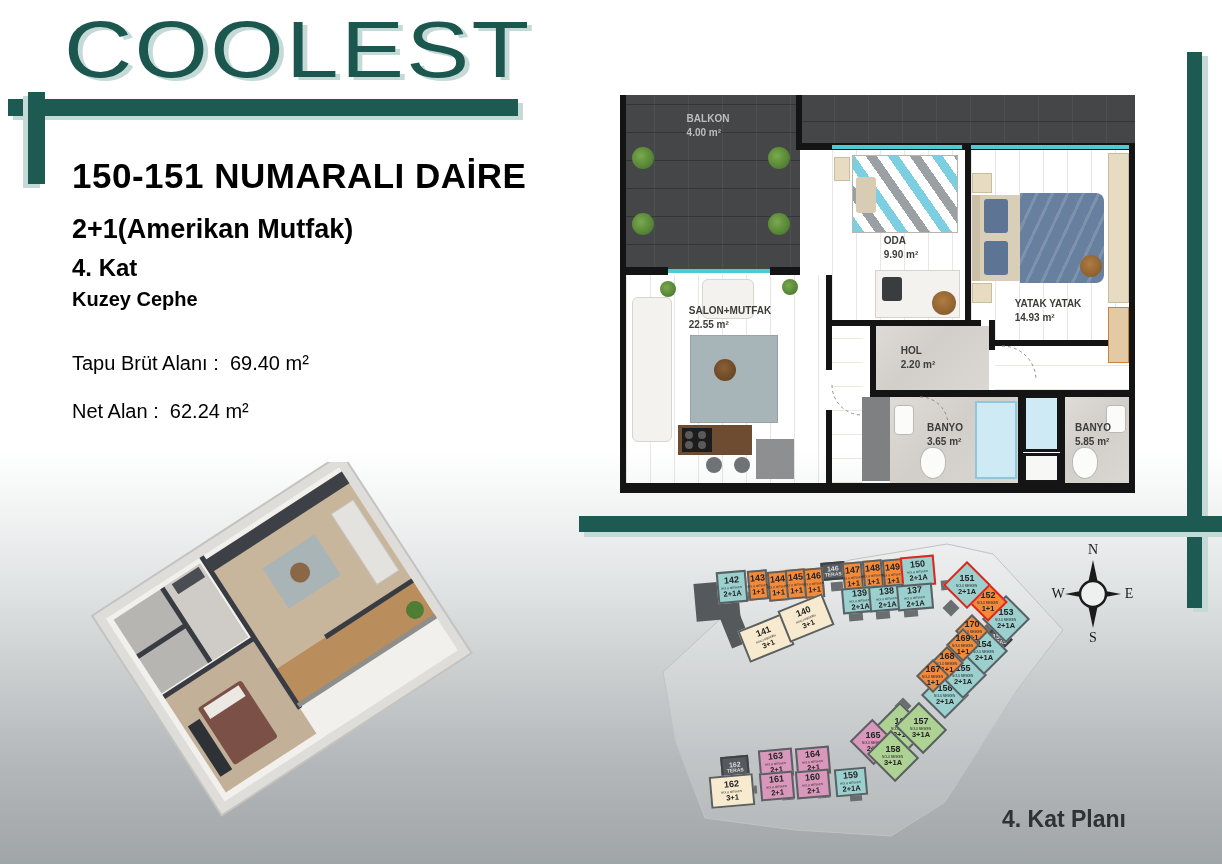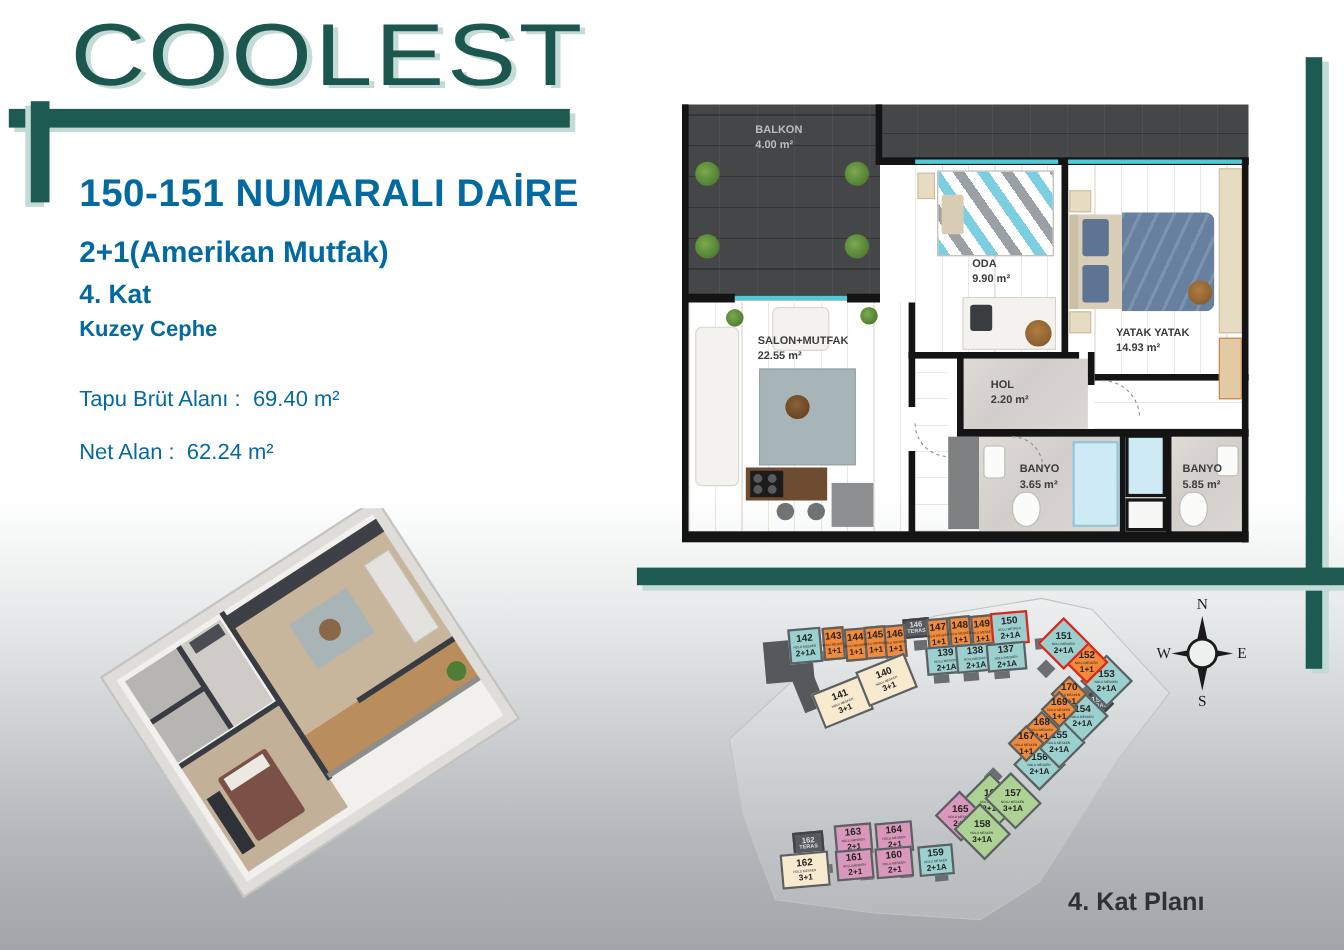--- a/index.html
+++ b/index.html
@@ -13,21 +13,21 @@
     position:absolute;left:64px;top:4px;color:#1b574f;font-size:80px;font-weight:400;
     letter-spacing:2px;white-space:nowrap;transform:scaleX(1.18);transform-origin:left top;
     text-shadow:4px 3px 0 #c3dad6;
   }
   .bar{position:absolute;background:#1d5a52}
   .bar-h-top{left:8px;top:99px;width:510px;height:17px;box-shadow:5px 4px 0 #c3dad6}
   .bar-v-top{left:28px;top:92px;width:17px;height:92px;box-shadow:-5px 4px 0 #c3dad6}
   .bar-v-right{left:1187px;top:52px;width:15px;height:556px;box-shadow:6px 4px 0 #c3dad6}
   .bar-h-bottom{left:579px;top:516px;width:643px;height:16px;box-shadow:5px 5px 0 #c3dad6}
   
-  .info{position:absolute;left:72px;color:#0369a1}
+  .info{position:absolute;left:72px;color:#000000}
   .t-title{top:156px;font-size:35px;font-weight:700;letter-spacing:.5px}
   .t-type{top:214px;font-size:27px;font-weight:700}
   .t-kat{top:254px;font-size:24px;font-weight:700}
   .t-cephe{top:288px;font-size:20px;font-weight:700}
   .t-area{top:352px;font-size:20px;font-weight:400}
   .t-area2{top:400px;font-size:20px;font-weight:400}
   
   #floorplan{position:absolute;left:620px;top:95px;width:515px;height:398px}
   #floorplan>div{position:absolute;box-sizing:border-box}
   .balc{background:#454648;background-image:repeating-linear-gradient(90deg,rgba(255,255,255,.05) 0 1px,transparent 1px 34px),repeating-linear-gradient(0deg,rgba(0,0,0,.25) 0 1px,transparent 1px 28px)}
@@ -65,21 +65,21 @@
   .unit{position:absolute}
   .ubg{position:absolute;left:0;top:0;right:0;bottom:0;border:2px solid #5a6063;box-sizing:border-box}
   .utx{position:relative;width:100%;height:100%;display:flex;flex-direction:column;align-items:center;justify-content:center;line-height:1.05;color:#242424;text-align:center}
   .utx .num{font-weight:700;font-size:9px}
   .utx .sub{font-size:4px;transform:scale(.72);white-space:nowrap}
   .utx .type{font-weight:700;font-size:7.5px}
   .utx .teras-type{font-size:5px;font-weight:700}
   .conn{position:absolute;background:#6a6e71;z-index:1}
   .bldg{position:absolute;background:#55595c;z-index:1}
   .siteoutline{position:absolute;left:0;top:0;z-index:0}
-  .caption{position:absolute;left:971px;top:806px;font-size:23px;font-weight:700;color:#2e3234}
+  .caption{position:absolute;left:1002px;top:806px;font-size:23px;font-weight:700;color:#2e3234}
   #compass{position:absolute;left:1048px;top:538px}
   #compass text{font-family:"Liberation Serif",serif;font-size:14px;fill:#1a1a1a}
   #iso3d{position:absolute;left:75px;top:462px}
 </style>
 </head>
 <body>
 
 <div class="logo">COOLEST</div>
 <div class="bar bar-h-top"></div>
 <div class="bar bar-v-top"></div>

